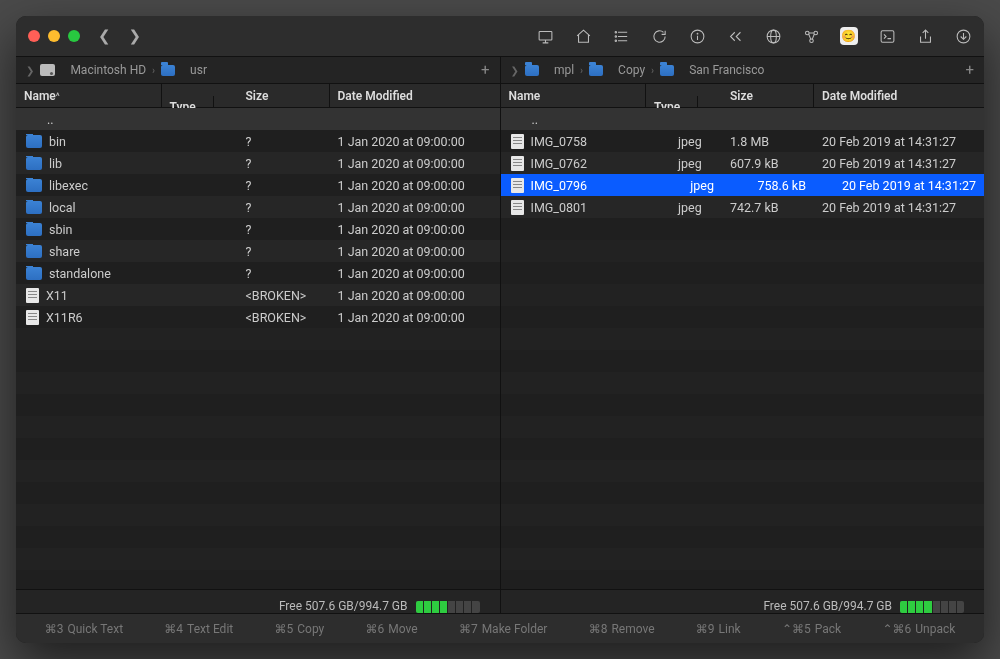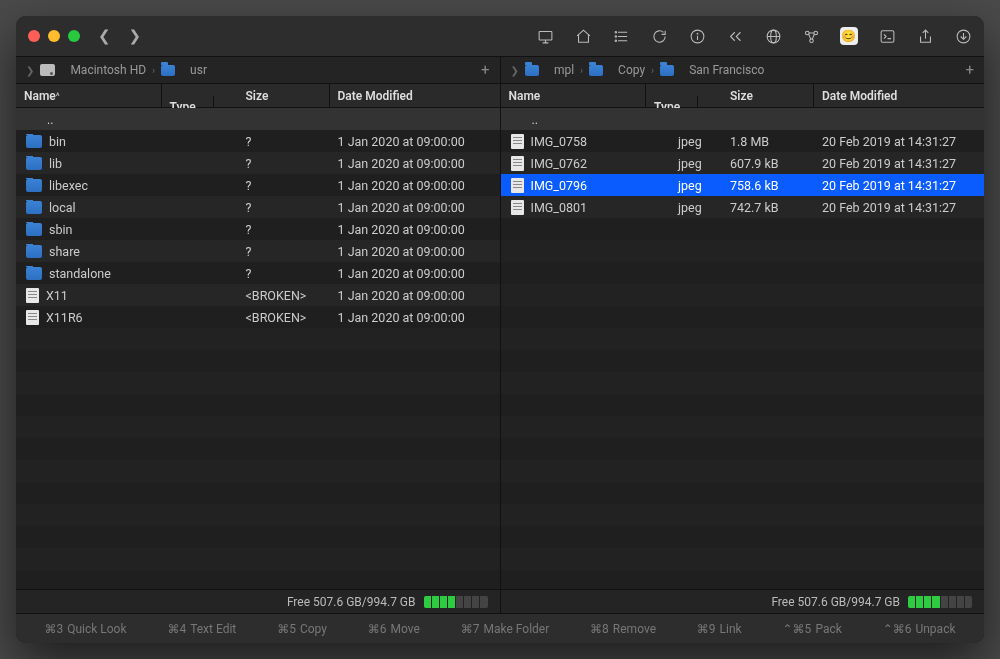--- a/index.html
+++ b/index.html
@@ -41,38 +41,38 @@
   .col-name { flex: 1; display:flex; align-items:center; }
   .sort-caret { font-size: 9px; color:#bbb; }
   .col-type { width: 52px; margin-top: 23px; }
   .col-size { width: 92px; margin-left: 24px; }
   .col-date { width: 170px; }
   .rows { flex: 1; overflow: hidden; }
   .row { display: flex; height: 22px; align-items: center; font-size: 12.5px; }
   .row.alt { background: #262626; }
   .row.base { background: #1f1f1f; align-items: center; }
   .row.empty.alt { background: #222; }
-  .row.sel { background: #0a5cff; color: #fff; }
+  .row.sel { background: #0a5cff; color: #fff; text-align: right; }
   .row.hdr { background: #333; }
   .row .c { padding: 0 8px; overflow: hidden; white-space: nowrap; text-overflow: ellipsis; }
   .row .c-namewrap { flex: 1; display: flex; align-items: center; gap: 7px; padding-left:10px;}
   .row .c-type { width: 52px; }
   .row .c-size { width: 92px; }
   .row .c-date { width: 170px; }
   .fi { width: 16px; height: 13px; display: inline-block; flex-shrink:0;}
   .fi.folder { background: linear-gradient(#3b82d4,#2d6fc2); border-radius: 2px; position: relative; }
   .fi.folder::before { content:""; position:absolute; top:-3px; left:0; width:7px; height:3px; background:#3b82d4; border-radius:1px 1px 0 0;}
   .fi.drive { background: #bbb; border-radius:2px; width:15px; height:12px; position:relative;}
   .fi.drive::after{content:"";position:absolute;bottom:1px;right:2px;width:3px;height:3px;border-radius:50%;background:#555;}
   .fi.file { width:13px; height:15px; background:#e8e8e8; border-radius:1px; position:relative;}
   .fi.file::before { content:""; position:absolute; top:3px; left:2px; right:2px; height:1px; background:#888; box-shadow: 0 3px 0 #888, 0 6px 0 #888; }
   .dotdot { display:inline-block; width:14px; text-align:center; font-weight:bold; color:#888;}
   
   .status-row { display:flex; height:24px; border-top:1px solid #111;}
-  .status { flex:1; display:flex; align-items:center; justify-content:flex-end; padding:0 12px; gap:8px; font-size:12px; color:#bbb; background:#242424;}
+  .status { flex:1; display:flex; align-items:flex-end; justify-content:flex-end; padding:0 20px; gap:8px; font-size:12px; color:#bbb; background:#242424;}
   .status + .status { border-left:1px solid #111;}
   .disk-bar { width:64px; height:12px; background:#444; border-radius:2px; display:flex; overflow:hidden;}
   .disk-bar .seg { flex:1; }
   .disk-bar .seg.on { background:#2ecc40; }
   .disk-bar .seg + .seg { border-left:1px solid #222;}
   
   .footer { height:30px; background:#2d2d2d; border-top:1px solid #111; display:flex; align-items:center; justify-content:space-around; padding:0 8px; font-size:12px; color:#777;}
   .footer .fk { display:flex; gap:4px;}
   .footer .fk .kb { color:#777; }
 </style>
@@ -426,21 +426,21 @@
           <div class="seg"></div>
           <div class="seg"></div>
           <div class="seg"></div>
         </div>
     </div>
   </div>
 
   <div class="footer" id="footer">
       <div class="fk">
         <span class="kb">⌘3</span>
-        <span>Quick Look</span>
+        <span>Quick Text</span>
       </div>
       <div class="fk">
         <span class="kb">⌘4</span>
         <span>Text Edit</span>
       </div>
       <div class="fk">
         <span class="kb">⌘5</span>
         <span>Copy</span>
       </div>
       <div class="fk">

